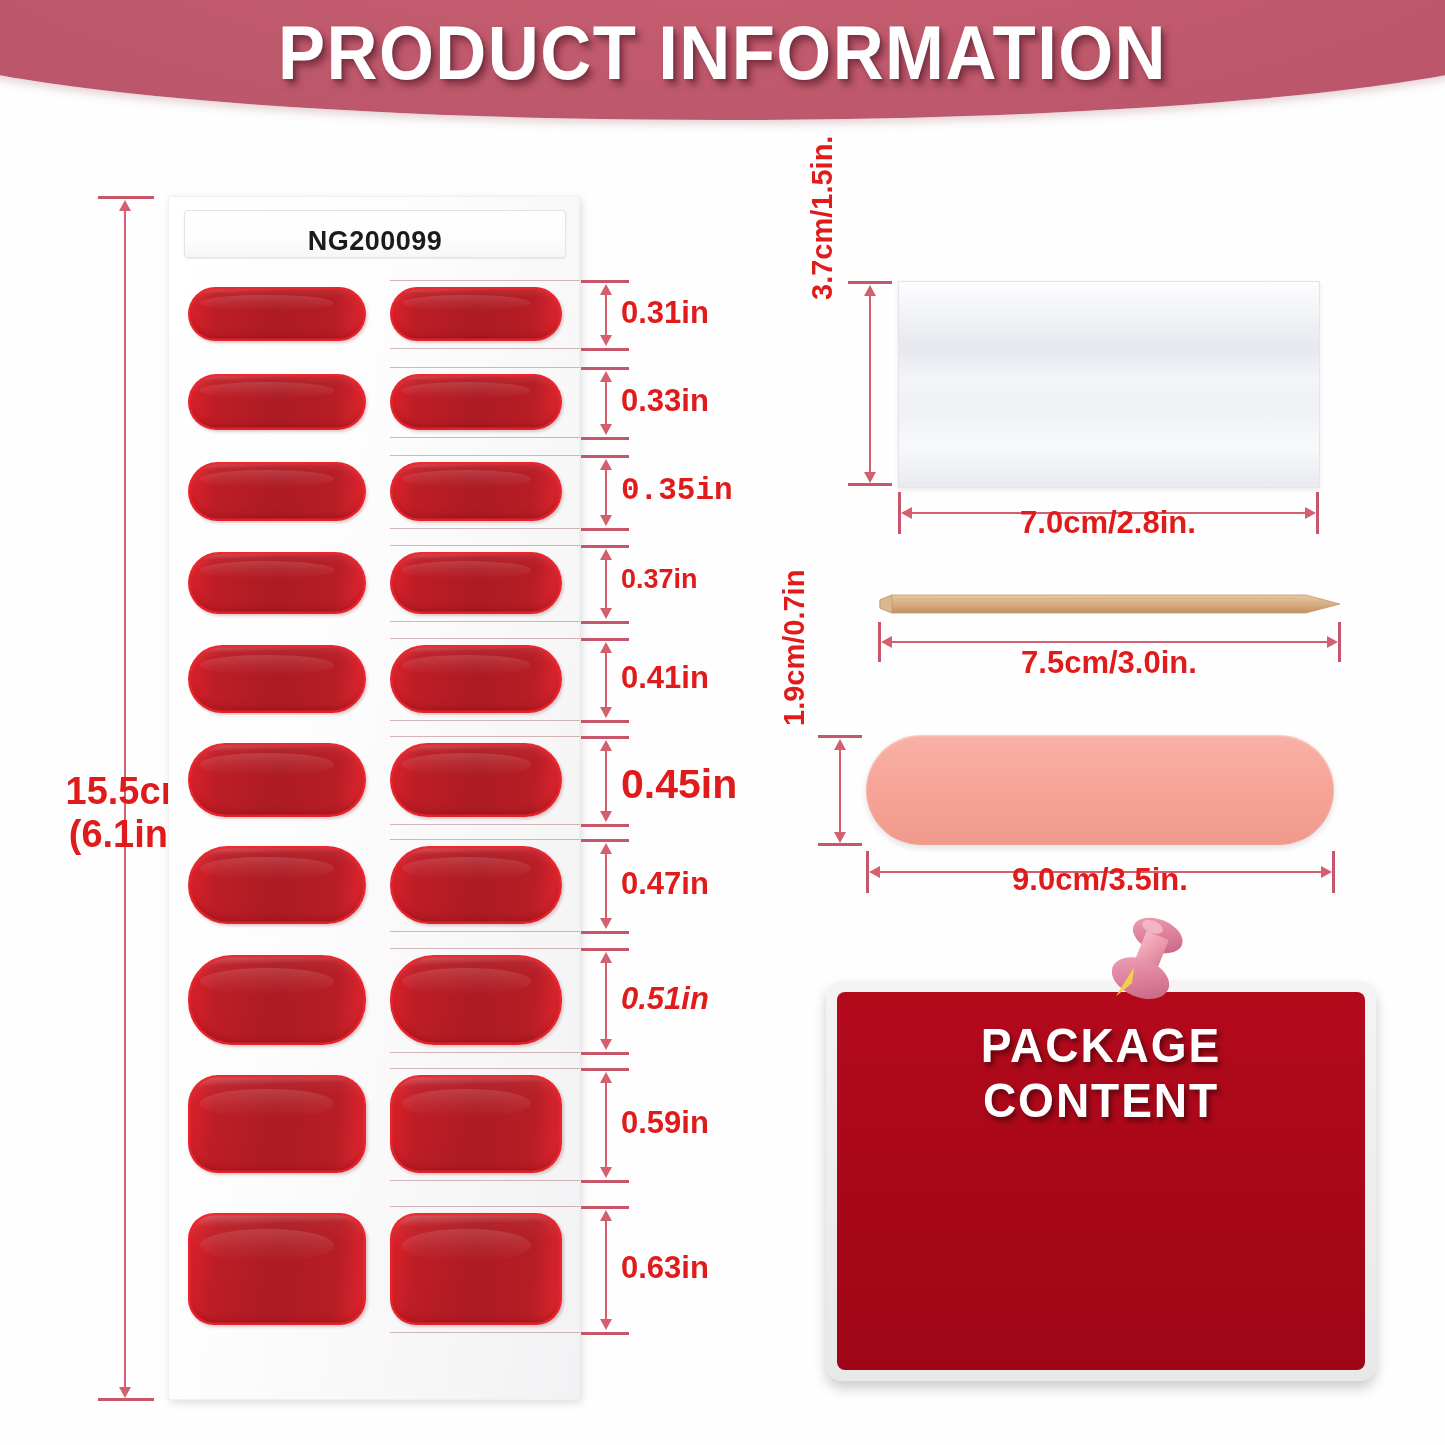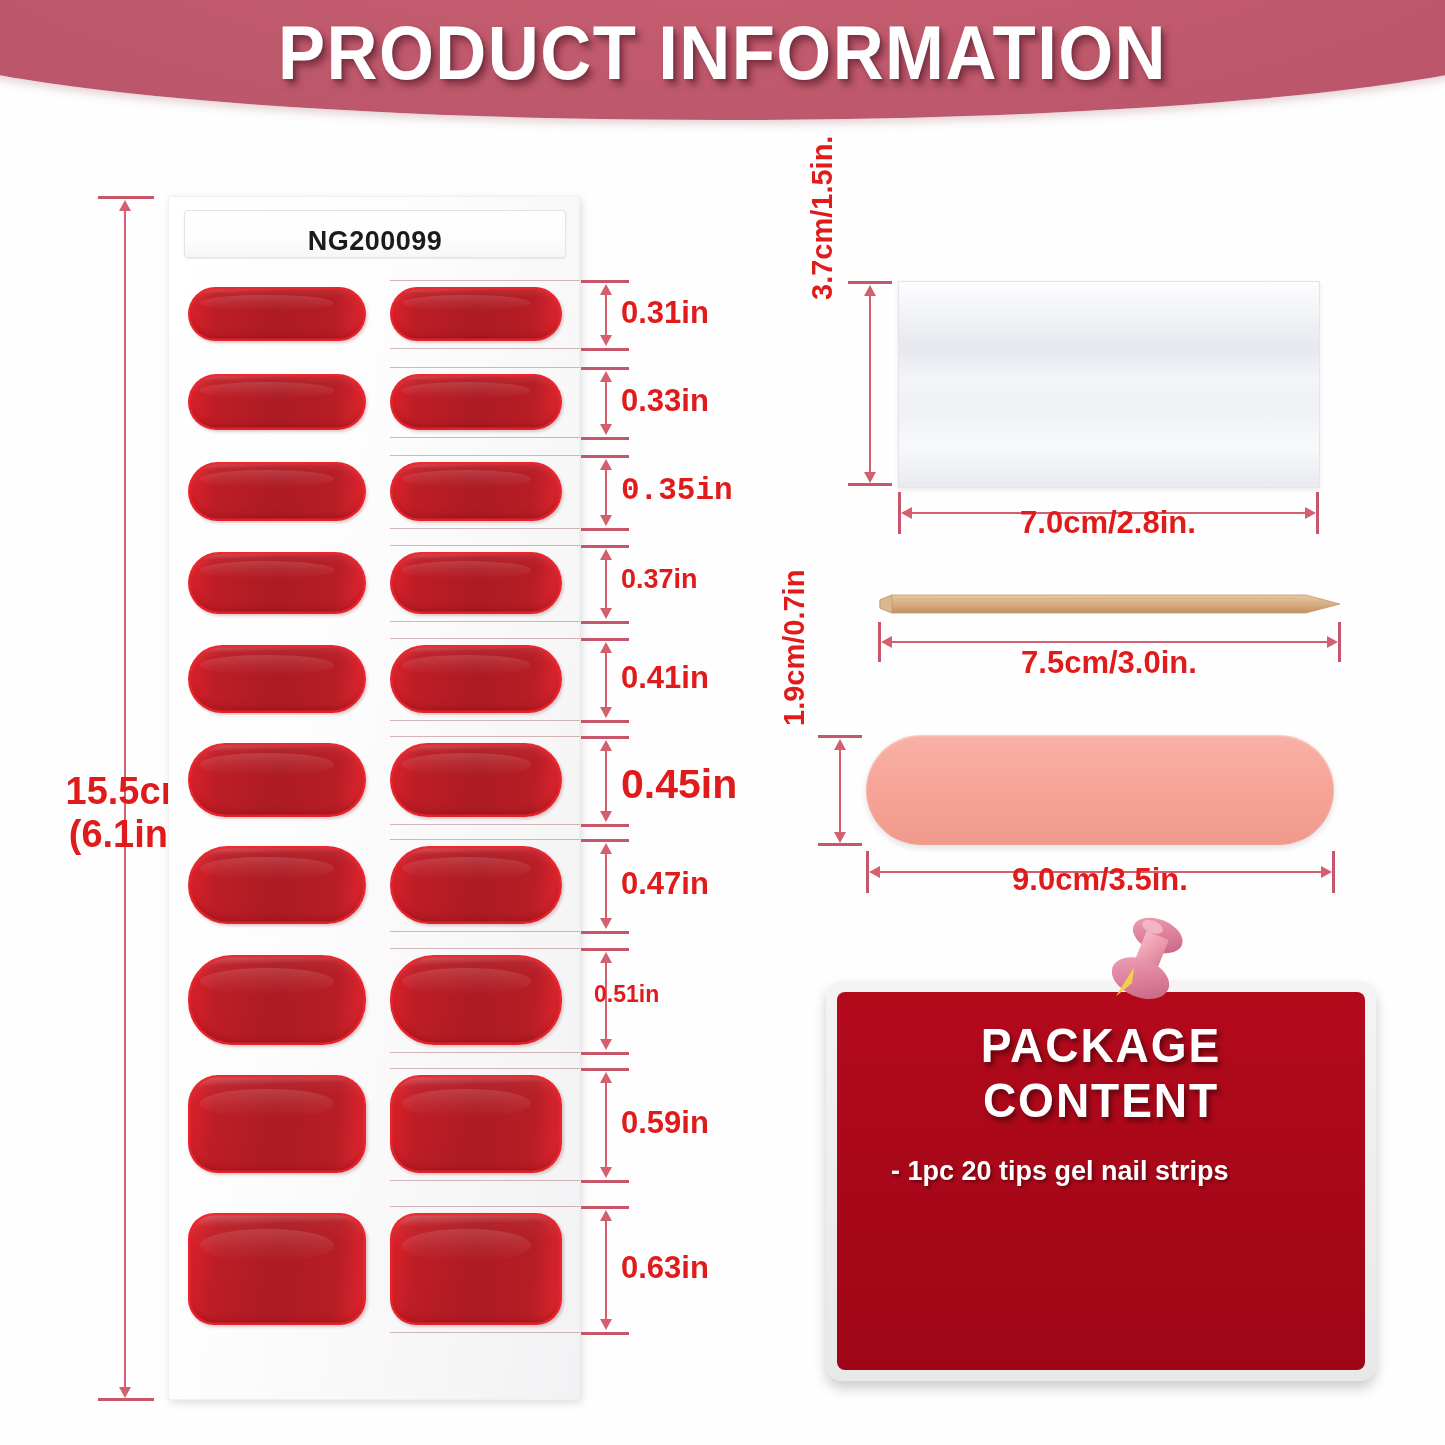--- a/index.html
+++ b/index.html
@@ -270,21 +270,21 @@
     <div class="tick-h" style="left:581px;top:931px;width:48px;"></div>
     <div class="v-line" style="left:605px;top:848px;height:74px;"></div>
     <div class="arr-up" style="left:600px;top:843px;"></div>
     <div class="arr-down" style="left:600px;top:918px;"></div>
     <div class="dim-label" style="left: 621px; top: 866px; font-size: 31px;">0.47in</div>
     <div class="tick-h" style="left:581px;top:948px;width:48px;"></div>
     <div class="tick-h" style="left:581px;top:1052px;width:48px;"></div>
     <div class="v-line" style="left:605px;top:957px;height:86px;"></div>
     <div class="arr-up" style="left:600px;top:952px;"></div>
     <div class="arr-down" style="left:600px;top:1039px;"></div>
-    <div class="dim-label" style="left: 594px; top: 981px; font-size: 23px;">0.51in</div>
+    <div class="dim-label" style="left: 621px; top: 981px; font-size: 31px; font-style: italic;">0.51in</div>
     <div class="tick-h" style="left:581px;top:1068px;width:48px;"></div>
     <div class="tick-h" style="left:581px;top:1180px;width:48px;"></div>
     <div class="v-line" style="left:605px;top:1077px;height:94px;"></div>
     <div class="arr-up" style="left:600px;top:1072px;"></div>
     <div class="arr-down" style="left:600px;top:1167px;"></div>
     <div class="dim-label" style="left: 621px; top: 1105px; font-size: 31px;">0.59in</div>
     <div class="tick-h" style="left:581px;top:1206px;width:48px;"></div>
     <div class="tick-h" style="left:581px;top:1332px;width:48px;"></div>
     <div class="v-line" style="left:605px;top:1215px;height:108px;"></div>
     <div class="arr-up" style="left:600px;top:1210px;"></div>
@@ -352,21 +352,20 @@
   <div class="h-line" style="left:876px;top:871px;width:448px;"></div>
   <div class="arr-left" style="left:869px;top:866px;"></div>
   <div class="arr-right" style="left:1321px;top:866px;"></div>
 </div>
 <div id="file-h-label">9.0cm/3.5in.</div>
 
 <div id="pkg-card">
   <div id="pkg-inner">
     <div id="pkg-title">PACKAGE CONTENT</div>
     <div id="pkg-items">
-        <div class="pkg-item">- 1pc 20 tips gel nail strips</div>
       </div>
   </div>
 </div>
 
 <div id="pushpin">
   <svg width="120" height="115" viewBox="0 0 120 115">
     <defs>
       <linearGradient id="pinA" x1="0" y1="0" x2="1" y2="1">
         <stop offset="0%" stop-color="#f0a6bb"></stop>
         <stop offset="45%" stop-color="#e0849f"></stop>

